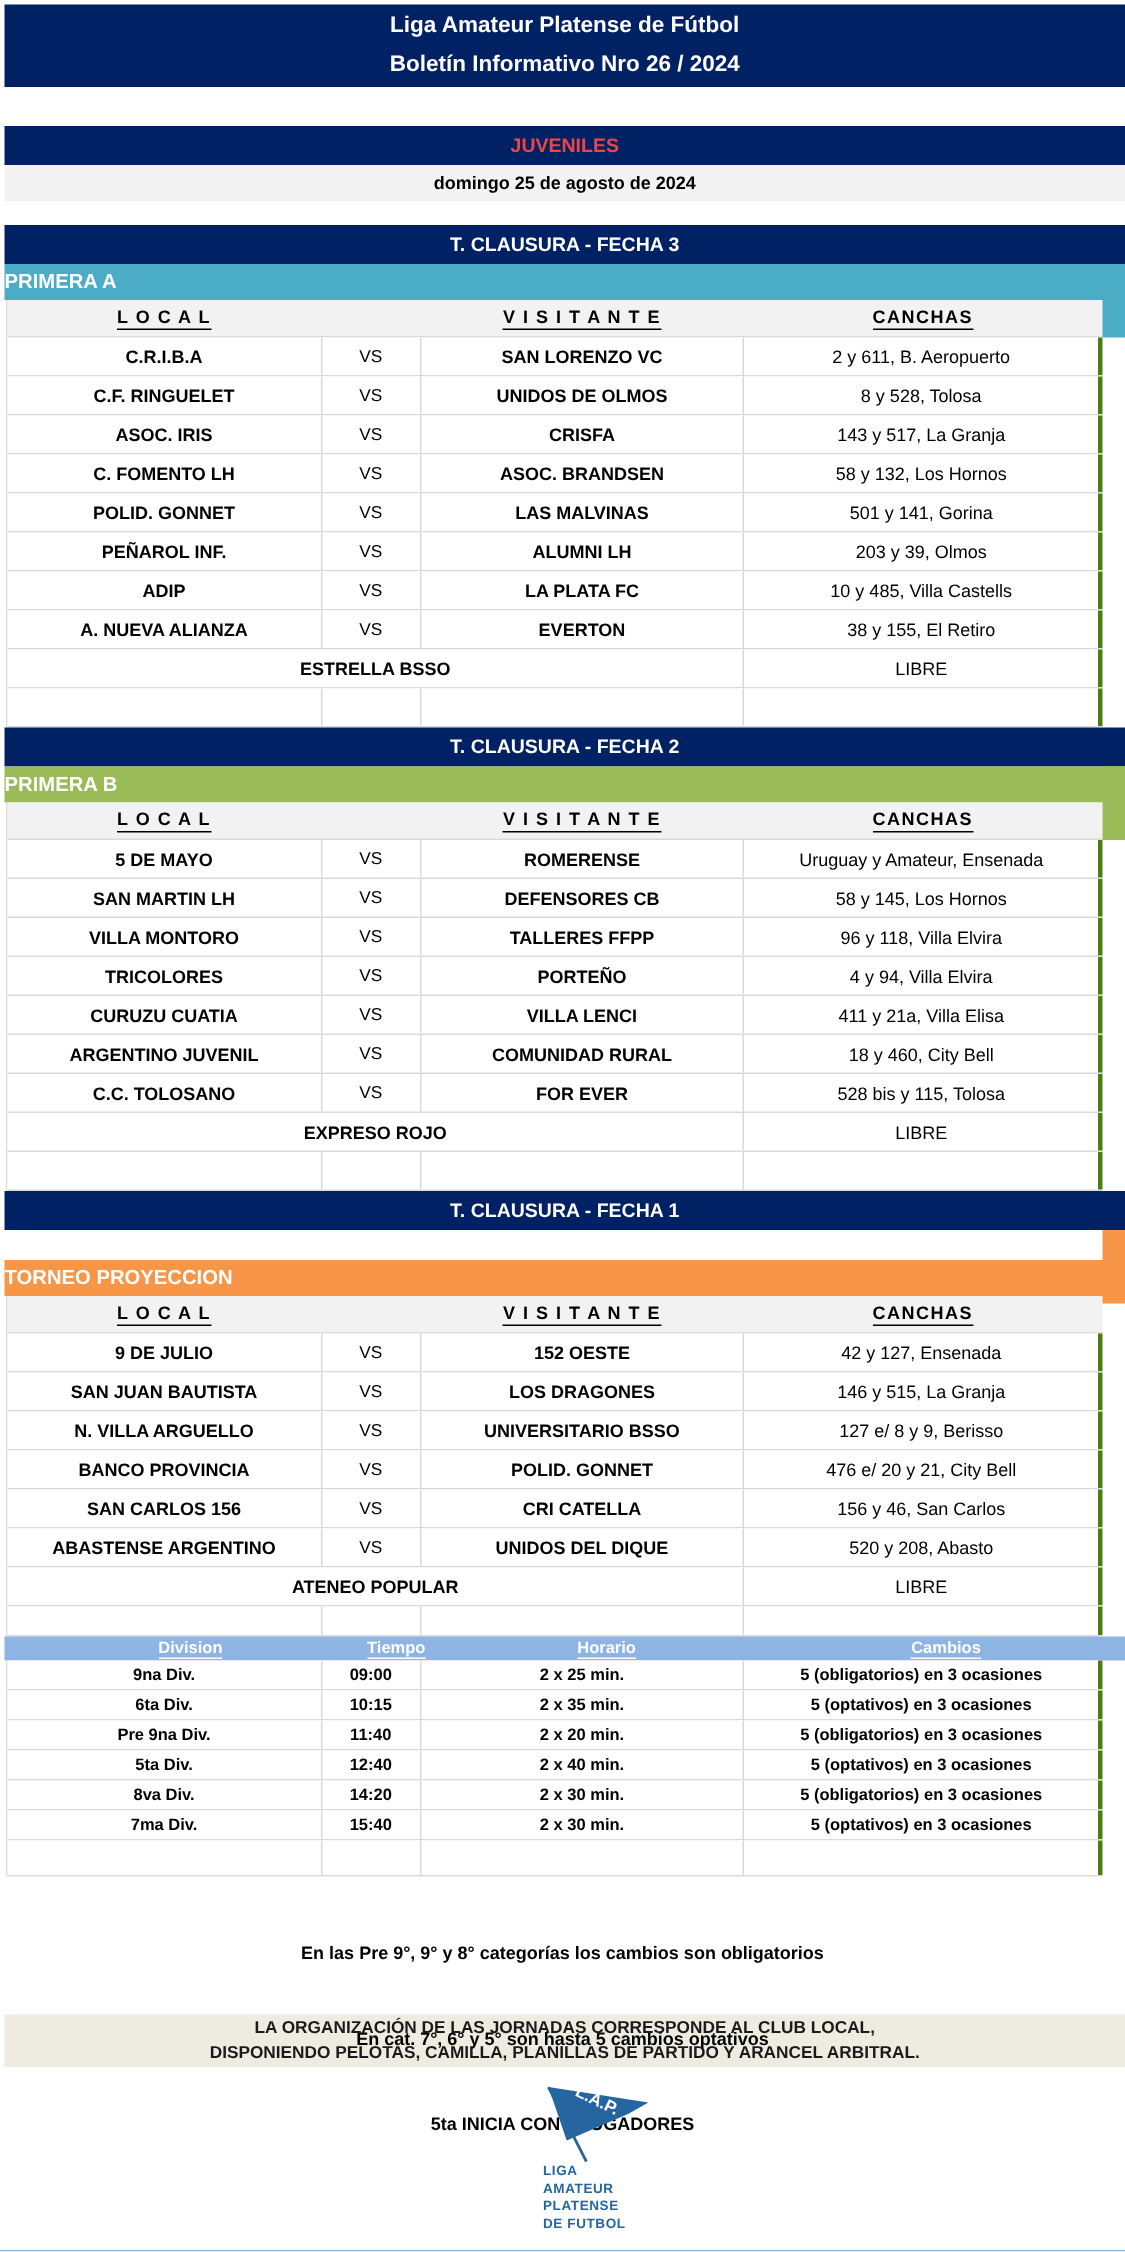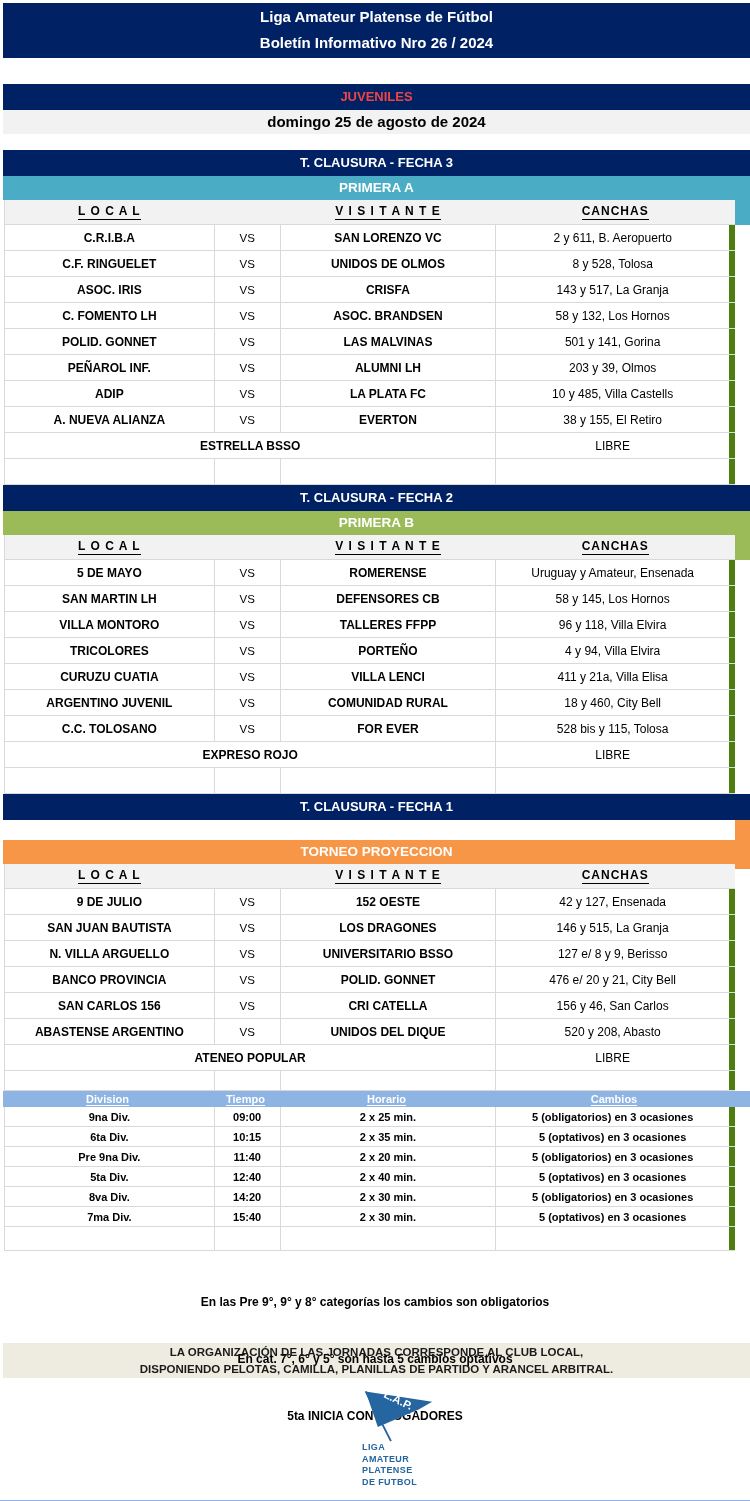--- a/index.html
+++ b/index.html
@@ -6,42 +6,42 @@
   body{width:750px;font-family:"Liberation Sans",sans-serif;color:#000;}
   .page{width:750px;height:1501px;overflow:hidden;background:#fff;position:relative;}
   .topspacer{height:3px;}
   .gap26{height:26px;}
   .gap16{height:16px;}
   .topbar{margin-left:3px;width:747px;height:55px;background:#002265;color:#fff;
           text-align:center;font-weight:bold;font-size:15px;line-height:26px;padding-top:1px;box-sizing:border-box;}
   .catbar{margin-left:3px;width:747px;height:26px;background:#002265;color:#ef4444;
           font-weight:bold;font-size:13px;text-align:center;line-height:26px;}
   .datebar{margin-left:3px;width:747px;height:24px;background:#F2F2F2;
-          font-weight:bold;font-size:15px;text-align:center;line-height:24px;}
+          font-weight:bold;font-size:12px;text-align:center;line-height:24px;}
   .sec{position:relative;width:750px;}
   .roundbar{margin-left:3px;width:747px;height:26px;background:#002265;color:#fff;
           font-weight:bold;font-size:13px;text-align:center;line-height:26px;}
   .divbar{margin-left:3px;width:747px;height:24px;color:#fff;
-          font-weight:bold;font-size:13.5px;text-align:center;line-height:24px;}
+          font-weight:bold;font-size:13.5px;text-align:left;line-height:24px;}
   .strip{position:absolute;top:26px;right:0;width:15px;height:49px;}
   .table{margin-left:4px;width:731px;border-left:1px solid #D9D9D9;box-sizing:border-box;}
   .thead{display:flex;height:25px;background:#F2F2F2;border-bottom:1px solid #D9D9D9;box-sizing:border-box;}
   .hl{font-weight:bold;font-size:12px;letter-spacing:1px;border-bottom:1.5px solid #000;padding-bottom:1px;}
   .row{display:flex;height:26px;border-bottom:1px solid #D9D9D9;box-sizing:border-box;background:#fff;}
   .cell{box-sizing:border-box;height:100%;display:flex;align-items:center;justify-content:center;text-align:center;}
   .c-local{width:209px;}
   .c-vs{width:67px;border-left:1px solid #D9D9D9;border-right:1px solid #D9D9D9;font-size:11.5px;}
   .c-visit{width:215px;}
-  .c-canchas{width:240px;border-left:1px solid #D9D9D9;border-right:6px solid #4d7c0f;font-size:12px;}
+  .c-canchas{width:240px;border-left:1px solid #D9D9D9;border-right:3px solid #4d7c0f;font-size:12px;}
   .c-merged{width:491px;}
   .team{font-weight:bold;font-size:12px;}
   .free-name{font-weight:bold;font-size:12px;}
   .sec-c .empty-row{height:20px;}
   .sched{position:relative;width:750px;}
-  .sched-head{margin-left:3px;width:747px;height:16px;background:#8DB4E2;display:flex;align-items:center;box-sizing:border-box;}
+  .sched-head{margin-left:3px;width:747px;height:16px;background:#8DB4E2;display:flex;align-items:center;box-sizing:border-box;padding-left:20px;}
   .sh-cell{box-sizing:border-box;display:flex;align-items:center;justify-content:center;height:100%;}
   .shl{color:#fff;font-weight:bold;font-size:11px;border-bottom:1px solid #fff;}
   .srow{height:20px;font-weight:bold;font-size:11px;}
   .srow .cell{font-size:11px;}
   .sched-gap{height:24px;}
   .notes{width:750px;text-align:center;font-weight:bold;font-size:12px;line-height:19px;padding-top:4px;white-space:pre-wrap;}
   .notes-block{height:80px;box-sizing:border-box;}
   .gap12{height:12px;}
   .notice{margin-left:3px;width:747px;height:35px;background:#EEECE1;text-align:center;
           font-weight:bold;font-size:11.5px;line-height:17px;padding-top:1px;box-sizing:border-box;color:#1a1a1a;}

